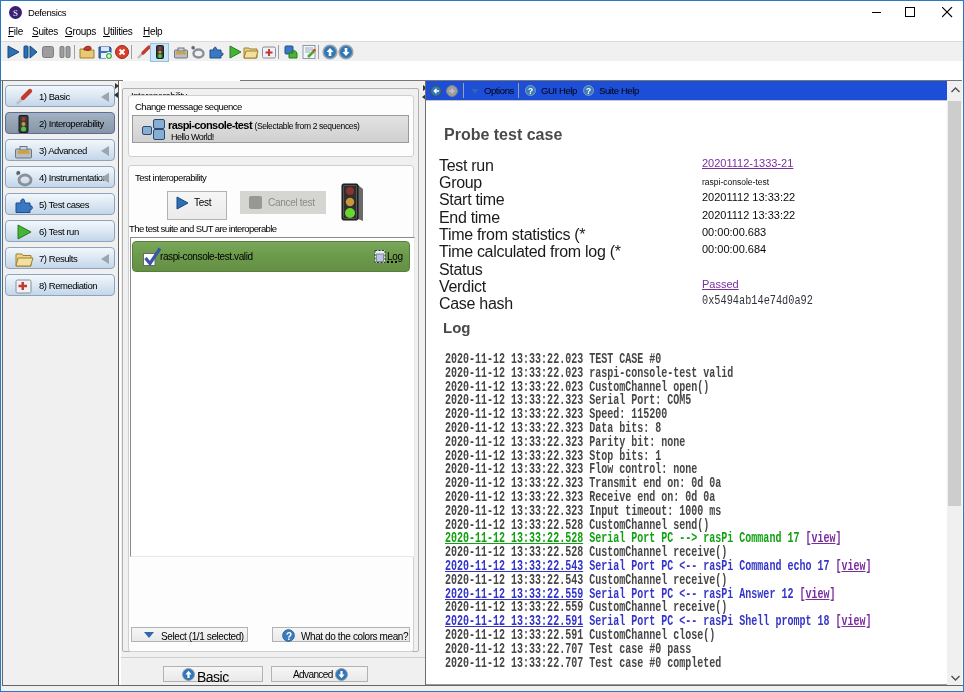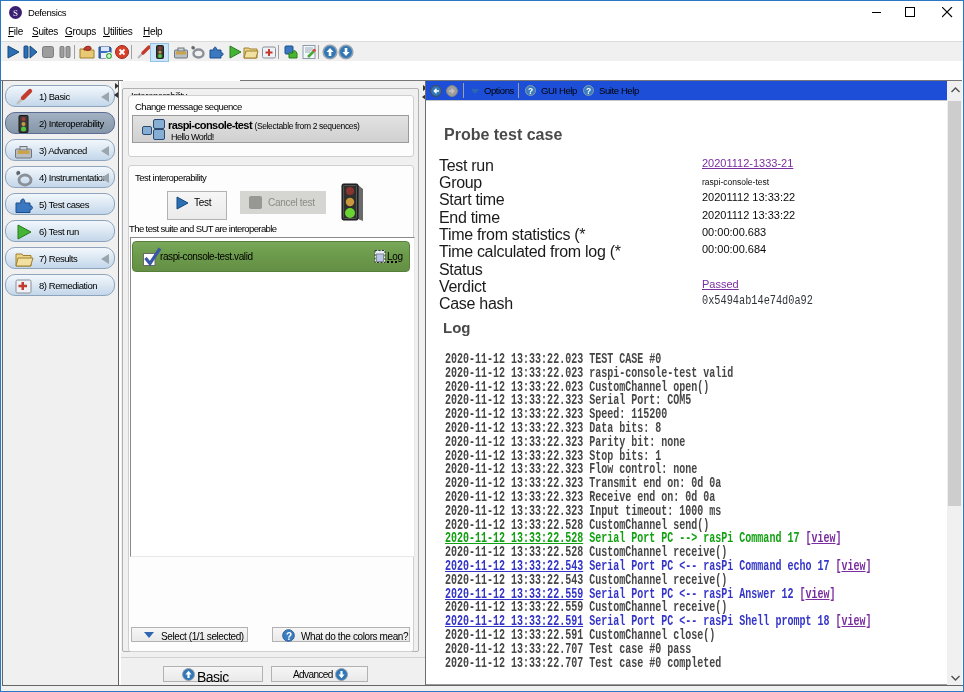--- a/index.html
+++ b/index.html
@@ -26,21 +26,21 @@
 .tab { position:absolute; top:0; height:19px; font-size:9.5px; letter-spacing:-0.5px; color:#000; line-height:19px; white-space:nowrap; }
 #tab-active { position:absolute; left:122px; top:0; width:117px; height:19px; background:#fff; border:1px solid #b8b8b8; border-bottom:none; border-radius:2px 2px 0 0; font-size:9.5px; letter-spacing:-0.7px; line-height:17px; white-space:nowrap; }
 .tabsep { position:absolute; top:3px; width:1px; height:13px; background:#c8c8c8; }
 
 
 #sidebar { position:absolute; left:0; top:80px; width:118px; height:605px; background:#f0f0f0; border-right:1px solid #616161; }
 #midpanel { position:absolute; left:120px; top:80px; width:305px; height:606px; background:#f0f0f0; }
 #rightpanel { position:absolute; left:424px; top:80px; width:537px; height:605px; background:#fff; border-left:1px solid #6e6e6e; }
 
 
-.sbtn { position:absolute; left:4px; width:110px; height:22px; border-radius:10px;
+.sbtn { position:absolute; left:4px; width:110px; height:22px; border-radius:4px;
   border:1px solid #8ea4bd; background:linear-gradient(#f2f7fc,#d9e6f2 55%,#c3d6ea);
   font-size:9.5px; letter-spacing:-0.45px; color:#000; }
 .sbtn .lbl { position:absolute; left:33px; top:5px; white-space:nowrap; }
 .sbtn.sel { background:linear-gradient(#a4b2c2,#8496a8); border:1px solid #5d6d96; }
 .sbtn svg.sic { position:absolute; left:8px; top:1px; }
 .tri-l { position:absolute; right:5px; top:6px; width:0; height:0; border-right:8px solid #9aa5ad; border-top:5px solid transparent; border-bottom:5px solid transparent; }
 
 
 #fs { position:absolute; left:1px; top:7px; width:297px; height:564px; border:1px solid #b1b1b1; border-radius:2px; }
 #fs-label { position:absolute; left:5px; top:-7px; background:#f0f0f0; padding:0 3px; font-size:9.5px; letter-spacing:-0.4px;margin-top:8px; }

